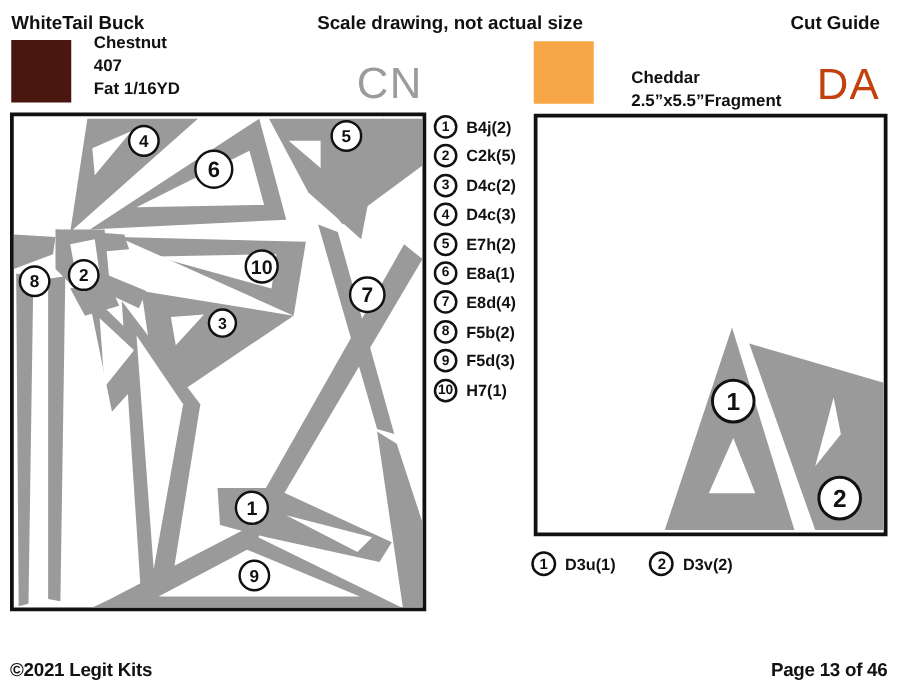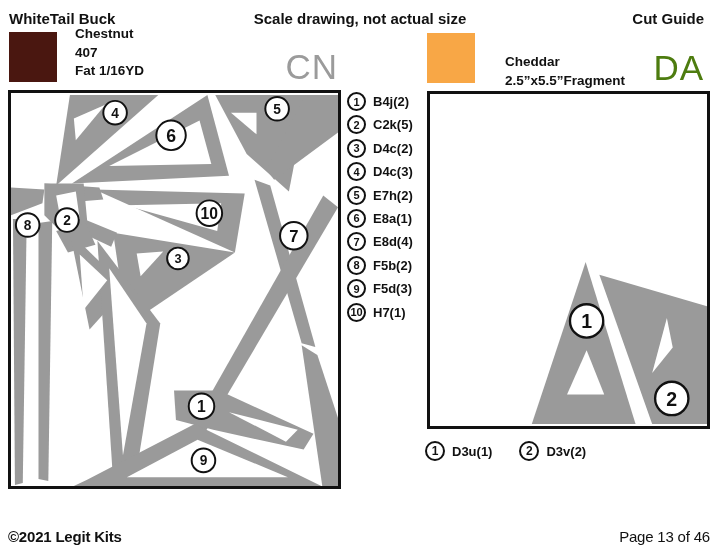--- a/index.html
+++ b/index.html
@@ -37,21 +37,21 @@
   #da-legend .lg-row{margin-bottom:0;}
   .lg-circle{
     width:19px;height:19px;border:2px solid #111;border-radius:50%;
     display:flex;align-items:center;justify-content:center;
     font-size:11px;font-weight:bold;box-sizing:border-box;background:#fff;flex:0 0 auto;
   }
   #da-legend .lg-circle{width:20px;height:20px;font-size:12px;}
   .lg-label{margin-left:7px;font-size:13px;font-weight:bold;white-space:nowrap;}
   
   #footer-left{left:8px;top:528px;font-size:15px;font-weight:bold;letter-spacing:-0.2px;}
-  #footer-right{right:10px;top:528px;font-size:15px;font-weight:normal;letter-spacing:-0.2px;}
+  #footer-right{right:10px;top:528px;font-size:15px;font-weight:bold;letter-spacing:-0.2px;}
 </style>
 </head>
 <body style="--shape-gray: #9a9a9a;">
 
 <div class="abs" id="title">WhiteTail Buck</div>
 <div class="abs" id="subtitle">Scale drawing, not actual size</div>
 <div class="abs" id="corner">Cut Guide</div>
 
 <div class="abs swatch" id="cn-swatch" style="background: rgb(74, 23, 16);"></div>
 <div class="abs fabric-text" id="cn-text">
@@ -59,21 +59,21 @@
   <div>407</div>
   <div>Fat 1/16YD</div>
 </div>
 <div class="abs panel-code" id="cn-code" style="color: rgb(155, 155, 155);">CN</div>
 
 <div class="abs swatch" id="da-swatch" style="background: rgb(248, 167, 70);"></div>
 <div class="abs fabric-text" id="da-text">
   <div>Cheddar</div>
   <div>2.5”x5.5”Fragment</div>
 </div>
-<div class="abs panel-code" id="da-code" style="color: #4d7c0f;">DA</div>
+<div class="abs panel-code" id="da-code" style="color: #c2410c;">DA</div>
 
 <div class="panel" id="cn-panel">
   <svg id="cn-svg" viewBox="0 0 333 399" preserveAspectRatio="none">
     <g>
       <polygon class="shp" points="46,94 60,2 150,2"></polygon>
       <polygon class="shp" points="62,92 200,2 222,84"></polygon>
       <polygon class="shp" points="208,2 302,2 283,100 240,62"></polygon>
       <polygon class="shp" points="300,2 333,2 333,40 268,88 260,78"></polygon>
       <polygon class="shp" points="248,88 264,94 310,258 296,254"></polygon>
       <polygon class="shp" points="318,104 333,116 198,344 186,336"></polygon>

